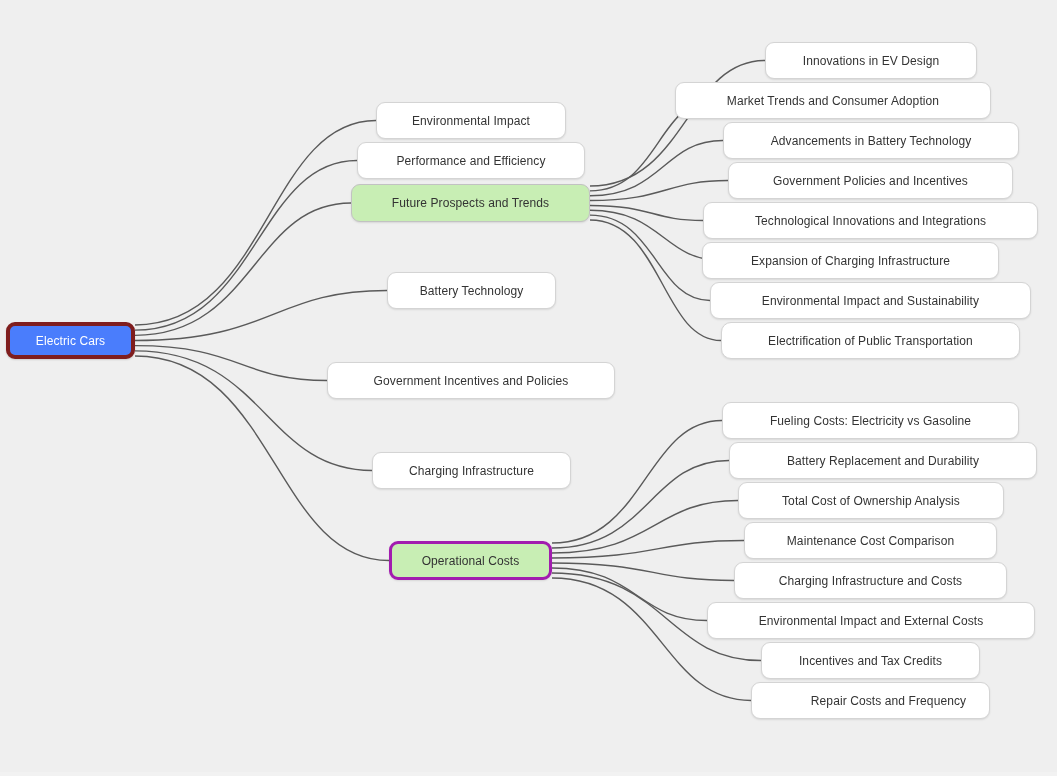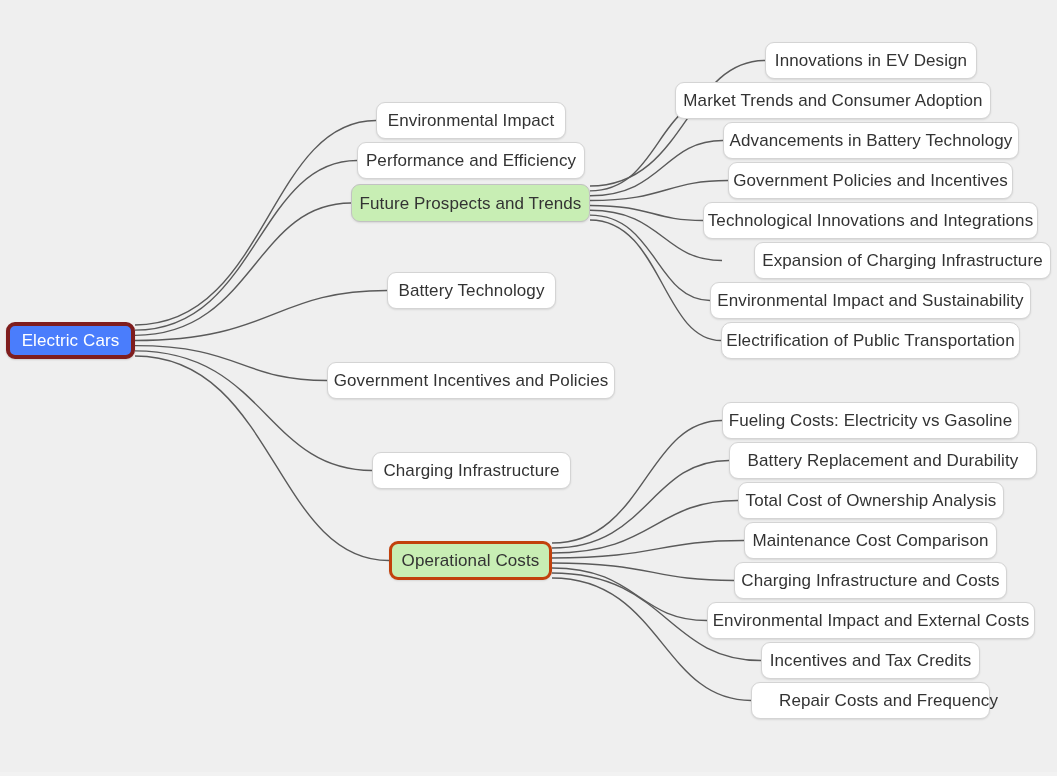--- a/index.html
+++ b/index.html
@@ -33,21 +33,21 @@
     height: 776px;
     pointer-events: none;
   }
   .node {
     position: absolute;
     box-sizing: border-box;
     display: flex;
     align-items: center;
     justify-content: center;
     border-radius: 9px;
-    font-size: 17px;
+    font-size: 12px;
     line-height: 1;
     white-space: nowrap;
     letter-spacing: 0.1px;
   }
   .node-leaf {
     background: #ffffff;
     border: 1px solid #d4d4d4;
     color: #333333;
     box-shadow: 0 1px 2px rgba(0,0,0,0.10);
   }
@@ -58,21 +58,21 @@
     box-shadow: 0 1px 2px rgba(0,0,0,0.14);
   }
   .node-green {
     background: #c8eeb4;
     border: 1px solid #c2c2c2;
     color: #333333;
     box-shadow: 0 1px 2px rgba(0,0,0,0.10);
   }
   .node-green-selected {
     background: #c8eeb4;
-    border: 3px solid #c2410c;
+    border: 3px solid #a21caf;
     color: #333333;
     box-shadow: 0 1px 2px rgba(0,0,0,0.10);
   }
 </style>
 </head>
 <body>
 
 <div id="canvas">
 
   <svg id="edges" viewBox="0 0 1057 776" xmlns="http://www.w3.org/2000/svg">
@@ -134,21 +134,21 @@
       </div>
       <div class="node node-leaf" style="left: 723px; top: 122px; width: 296px; height: 37px;">
         <span>Advancements in Battery Technology</span>
       </div>
       <div class="node node-leaf" style="left: 728px; top: 162px; width: 285px; height: 37px;">
         <span>Government Policies and Incentives</span>
       </div>
       <div class="node node-leaf" style="left: 703px; top: 202px; width: 335px; height: 37px;">
         <span>Technological Innovations and Integrations</span>
       </div>
-      <div class="node node-leaf" style="left: 754px; top: 242px; width: 297px; height: 37px;">
+      <div class="node node-leaf" style="left: 702px; top: 242px; width: 297px; height: 37px;">
         <span>Expansion of Charging Infrastructure</span>
       </div>
       <div class="node node-leaf" style="left: 710px; top: 282px; width: 321px; height: 37px;">
         <span>Environmental Impact and Sustainability</span>
       </div>
       <div class="node node-leaf" style="left: 721px; top: 322px; width: 299px; height: 37px; border-radius: 10px;">
         <span>Electrification of Public Transportation</span>
       </div>
       <div class="node node-leaf" style="left: 722px; top: 402px; width: 297px; height: 37px;">
         <span>Fueling Costs: Electricity vs Gasoline</span>

